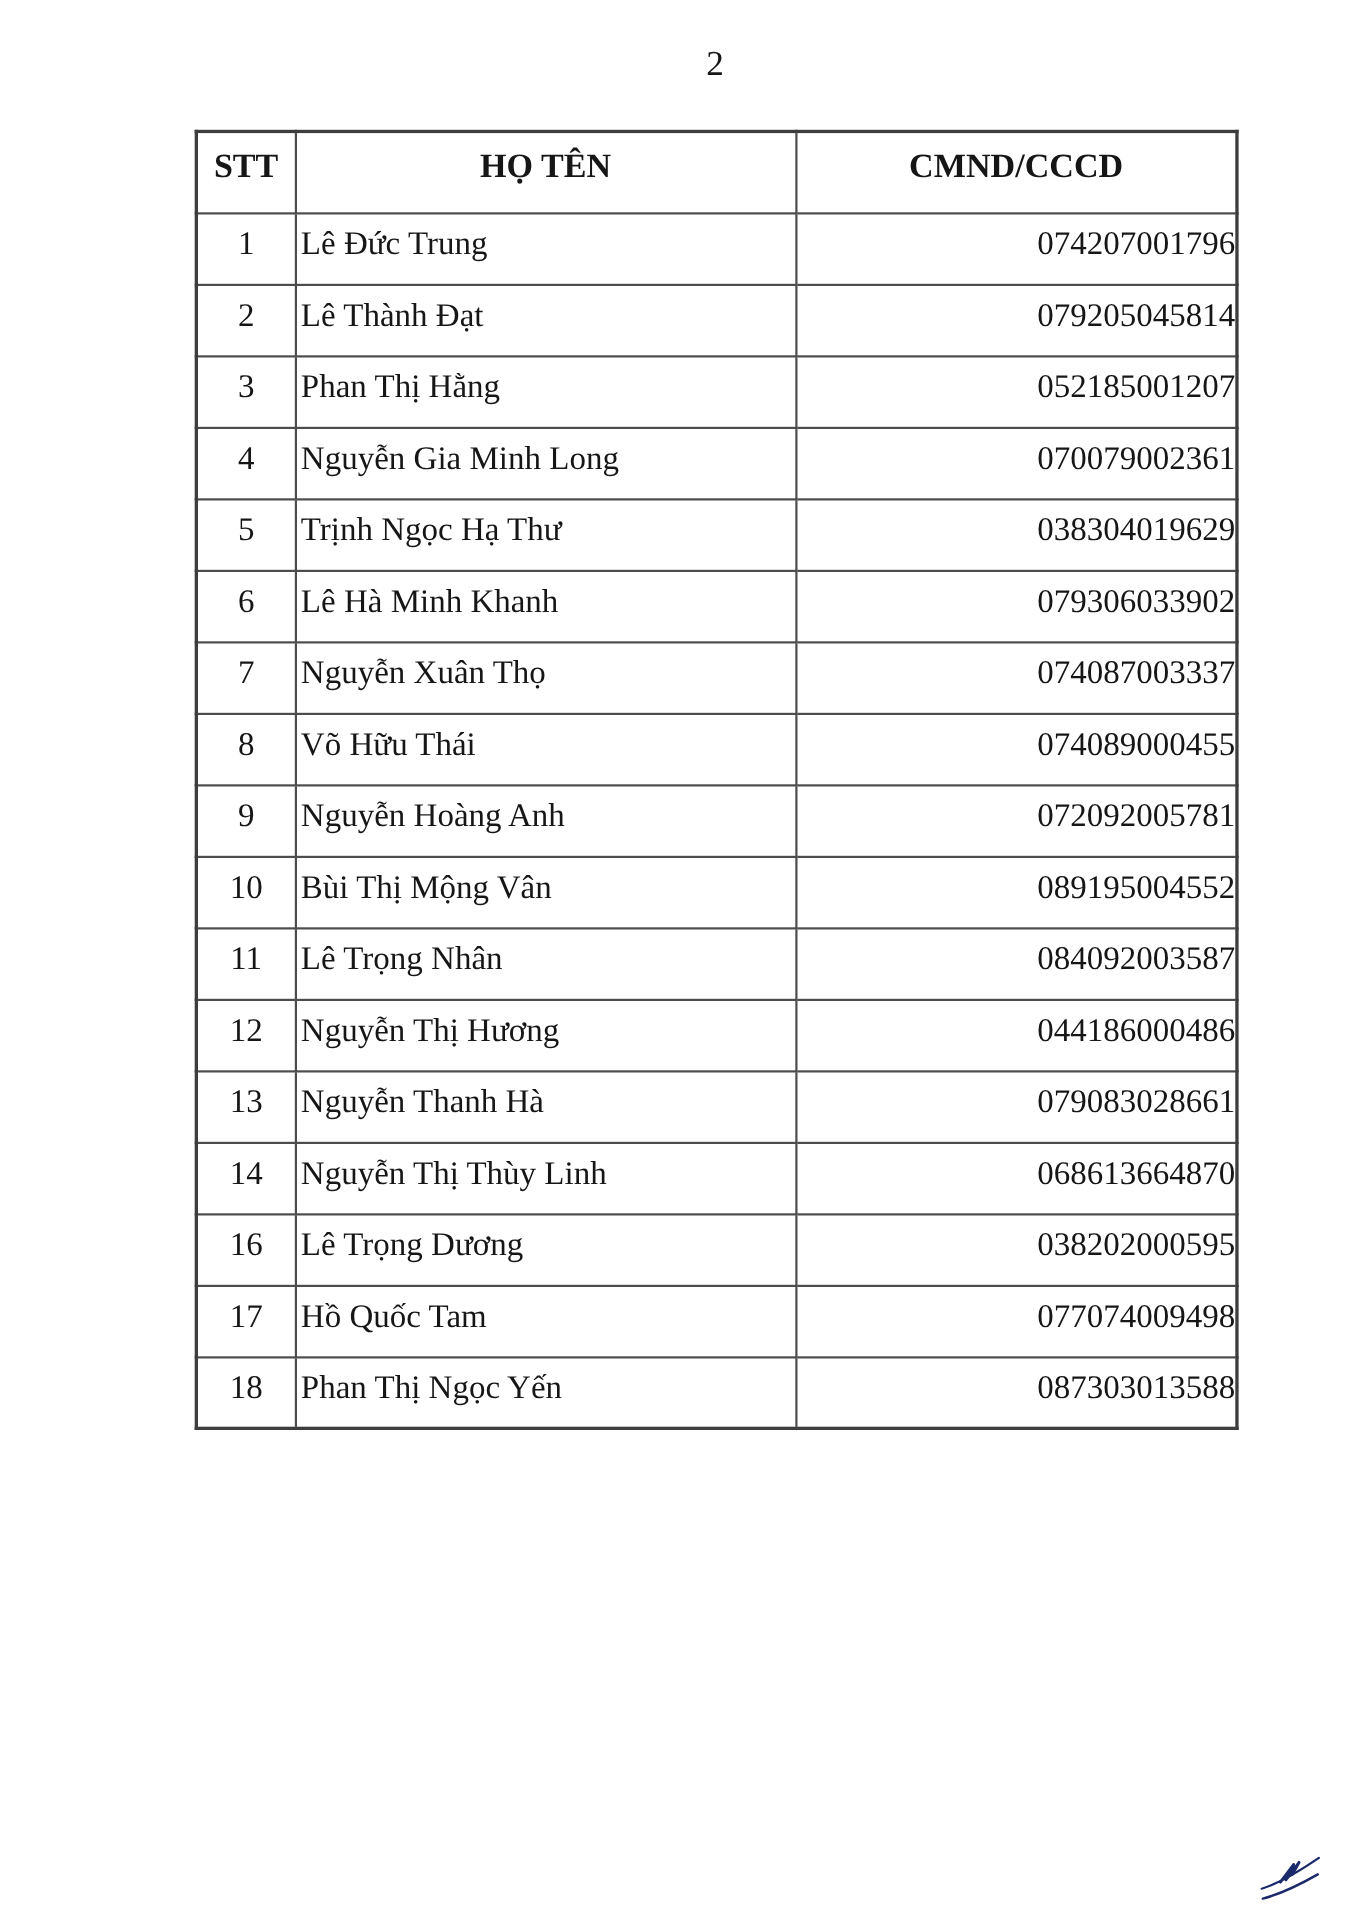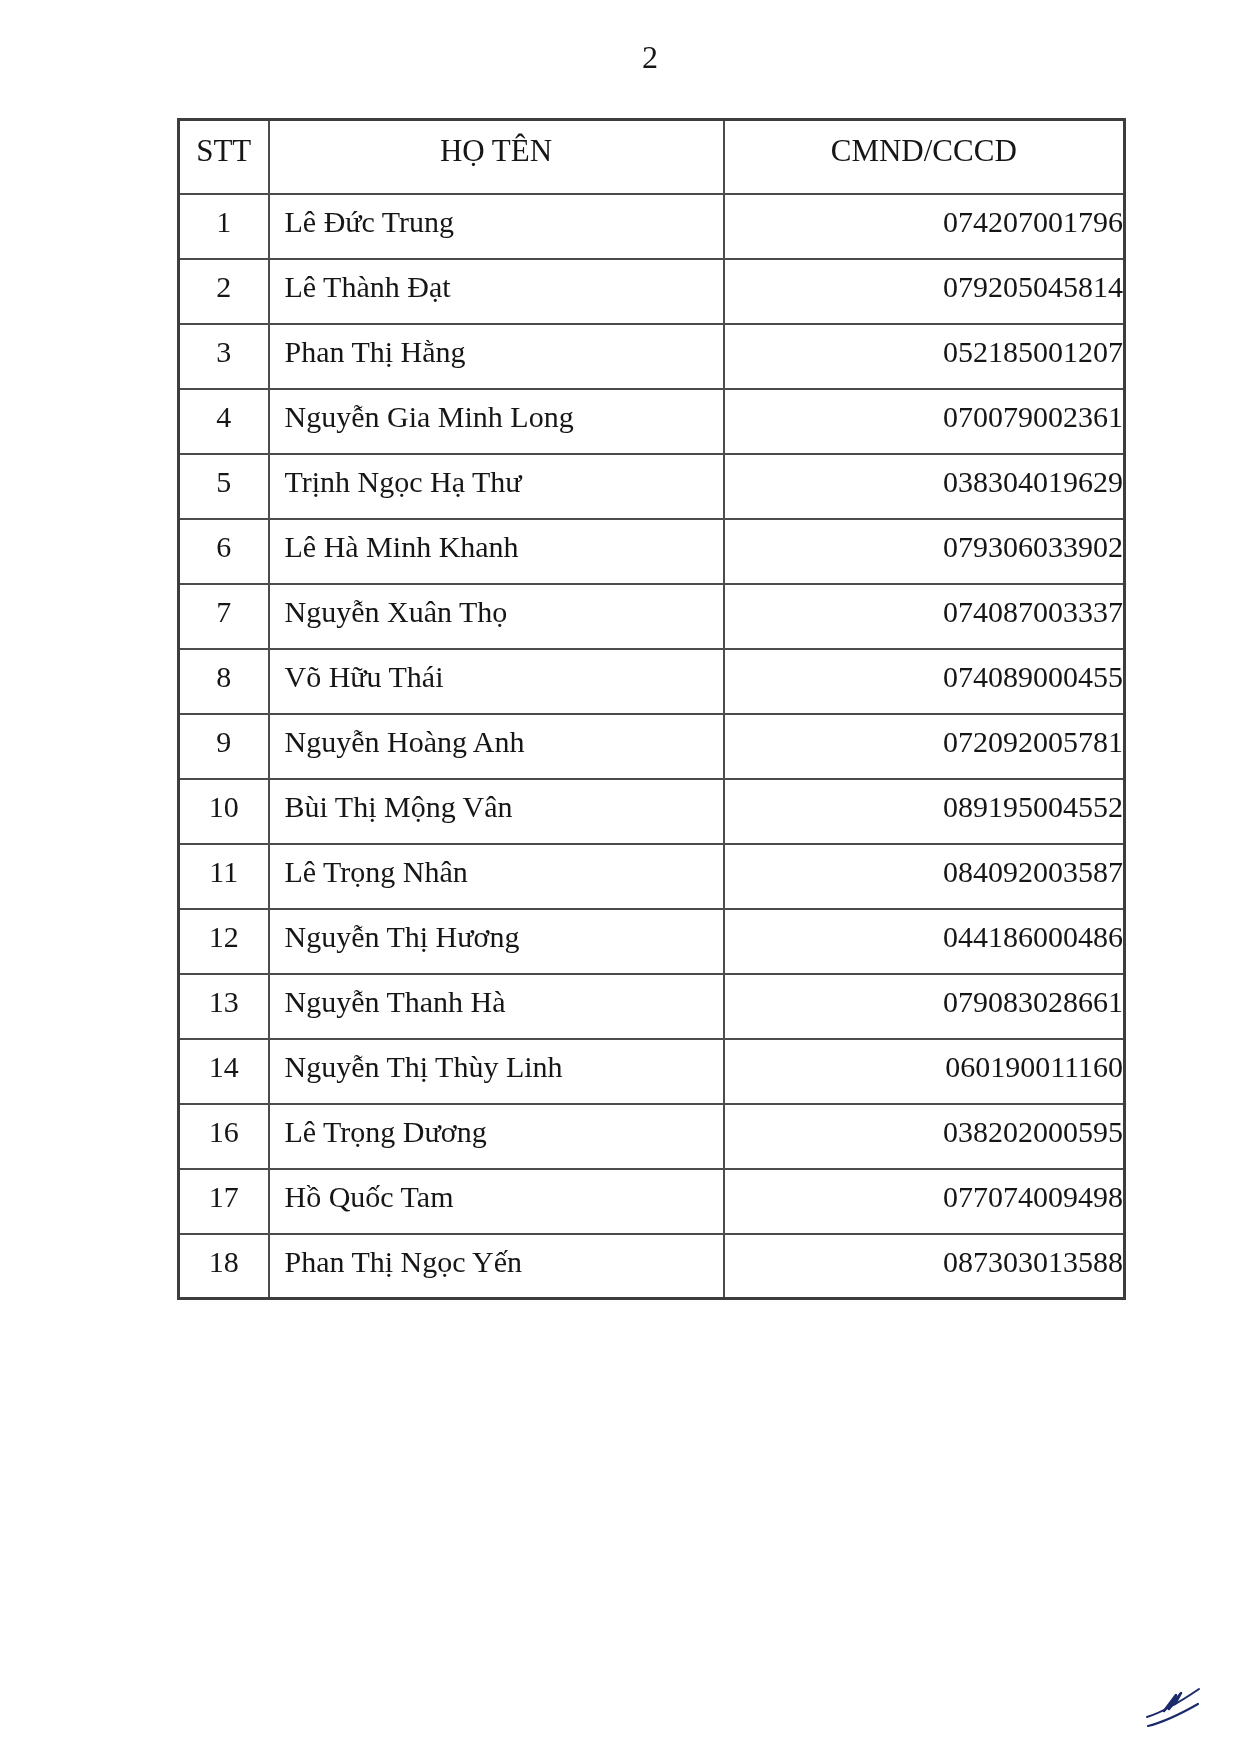--- a/index.html
+++ b/index.html
@@ -36,36 +36,36 @@
   }
   .roster th, .roster td {
     border: 2px solid #4c4c4c;
     box-sizing: border-box;
     overflow: hidden;
     white-space: nowrap;
   }
   .roster th {
     height: 74px;
     font-size: 31px;
-    font-weight: normal;
+    font-weight: bold;
     text-align: center;
     vertical-align: middle;
     padding: 0 0 12px 0;
   }
   .roster td {
     height: 65px;
     font-size: 30px;
     vertical-align: middle;
     padding: 0 0 8px 0;
   }
   .col-stt  { width: 90px;  }
   .col-name { width: 455px; }
   .col-id   { width: 401px; }
   td.c-stt  { text-align: center; }
-  td.c-name { text-align: left; padding-left: 15px; }
+  td.c-name { text-align: left; padding-left: 4px; }
   td.c-id   { text-align: right; }
   .signature {
     position: absolute;
     left: 1140px;
     top: 1682px;
     width: 66px;
     height: 48px;
   }
 </style>
 </head>
@@ -164,21 +164,21 @@
 
         <tr>
           <td class="c-stt">13</td>
           <td class="c-name">Nguyễn Thanh Hà</td>
           <td class="c-id">079083028661</td>
         </tr>
 
         <tr>
           <td class="c-stt">14</td>
           <td class="c-name">Nguyễn Thị Thùy Linh</td>
-          <td class="c-id">060190011160</td>
+          <td class="c-id">068613664870</td>
         </tr>
 
 
         <tr>
           <td class="c-stt">16</td>
           <td class="c-name">Lê Trọng Dương</td>
           <td class="c-id">038202000595</td>
         </tr>
 
         <tr>

